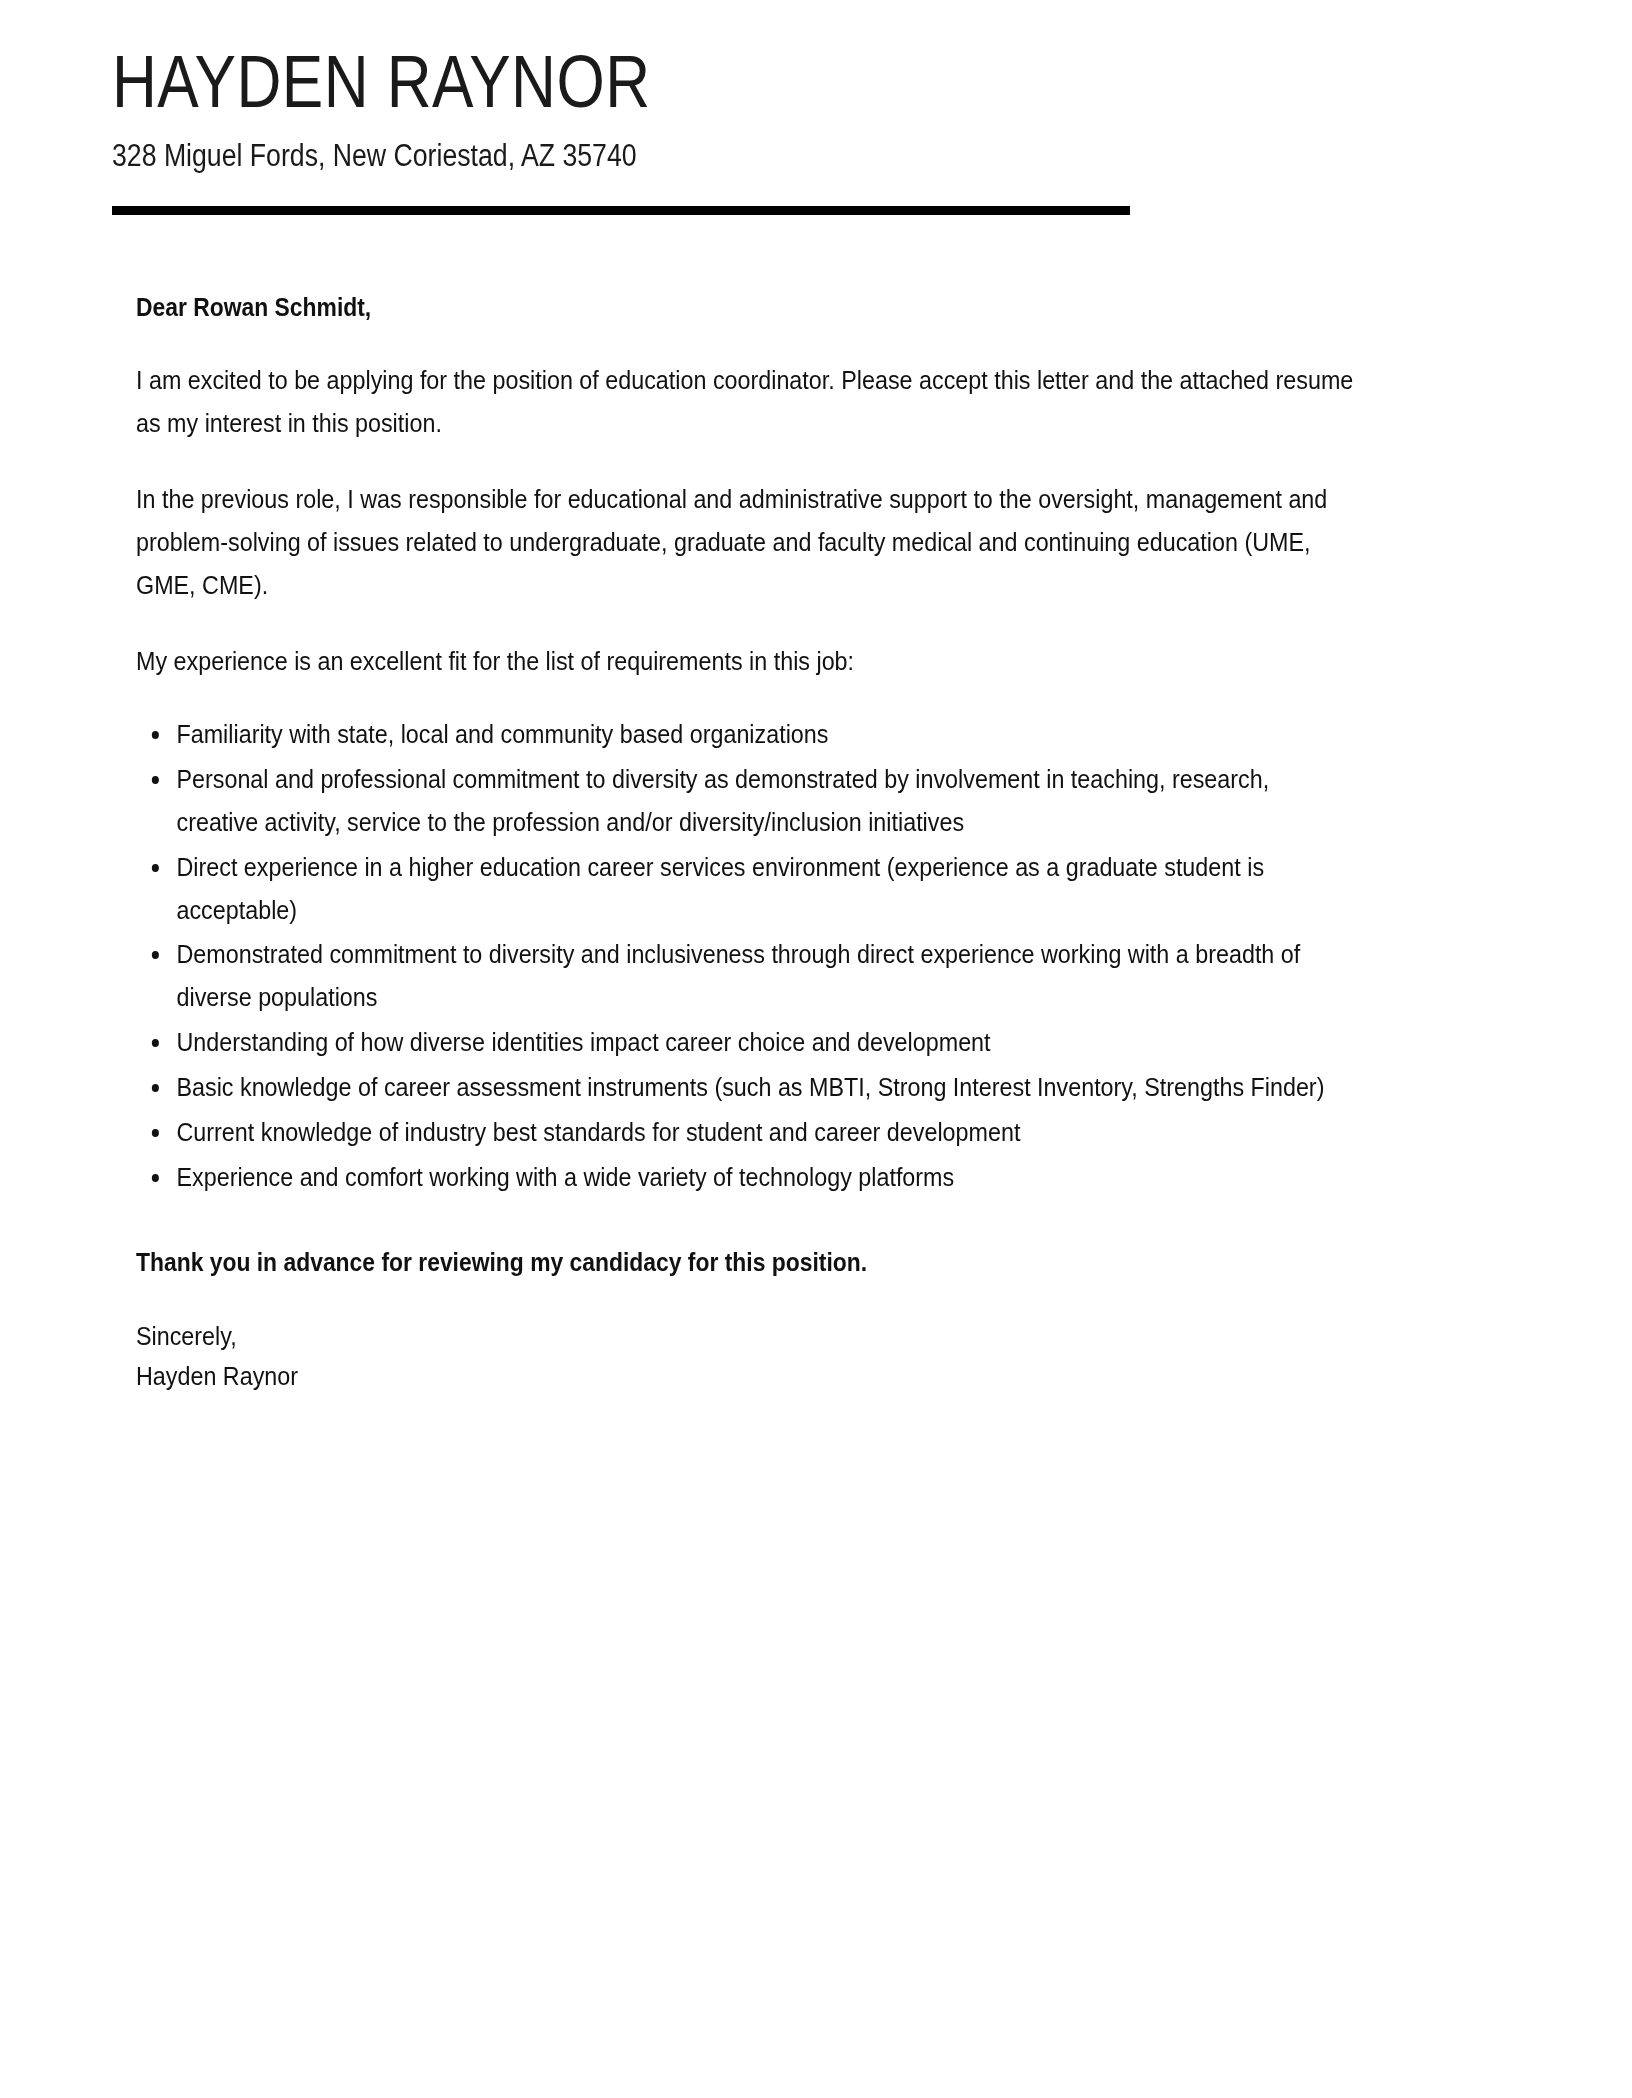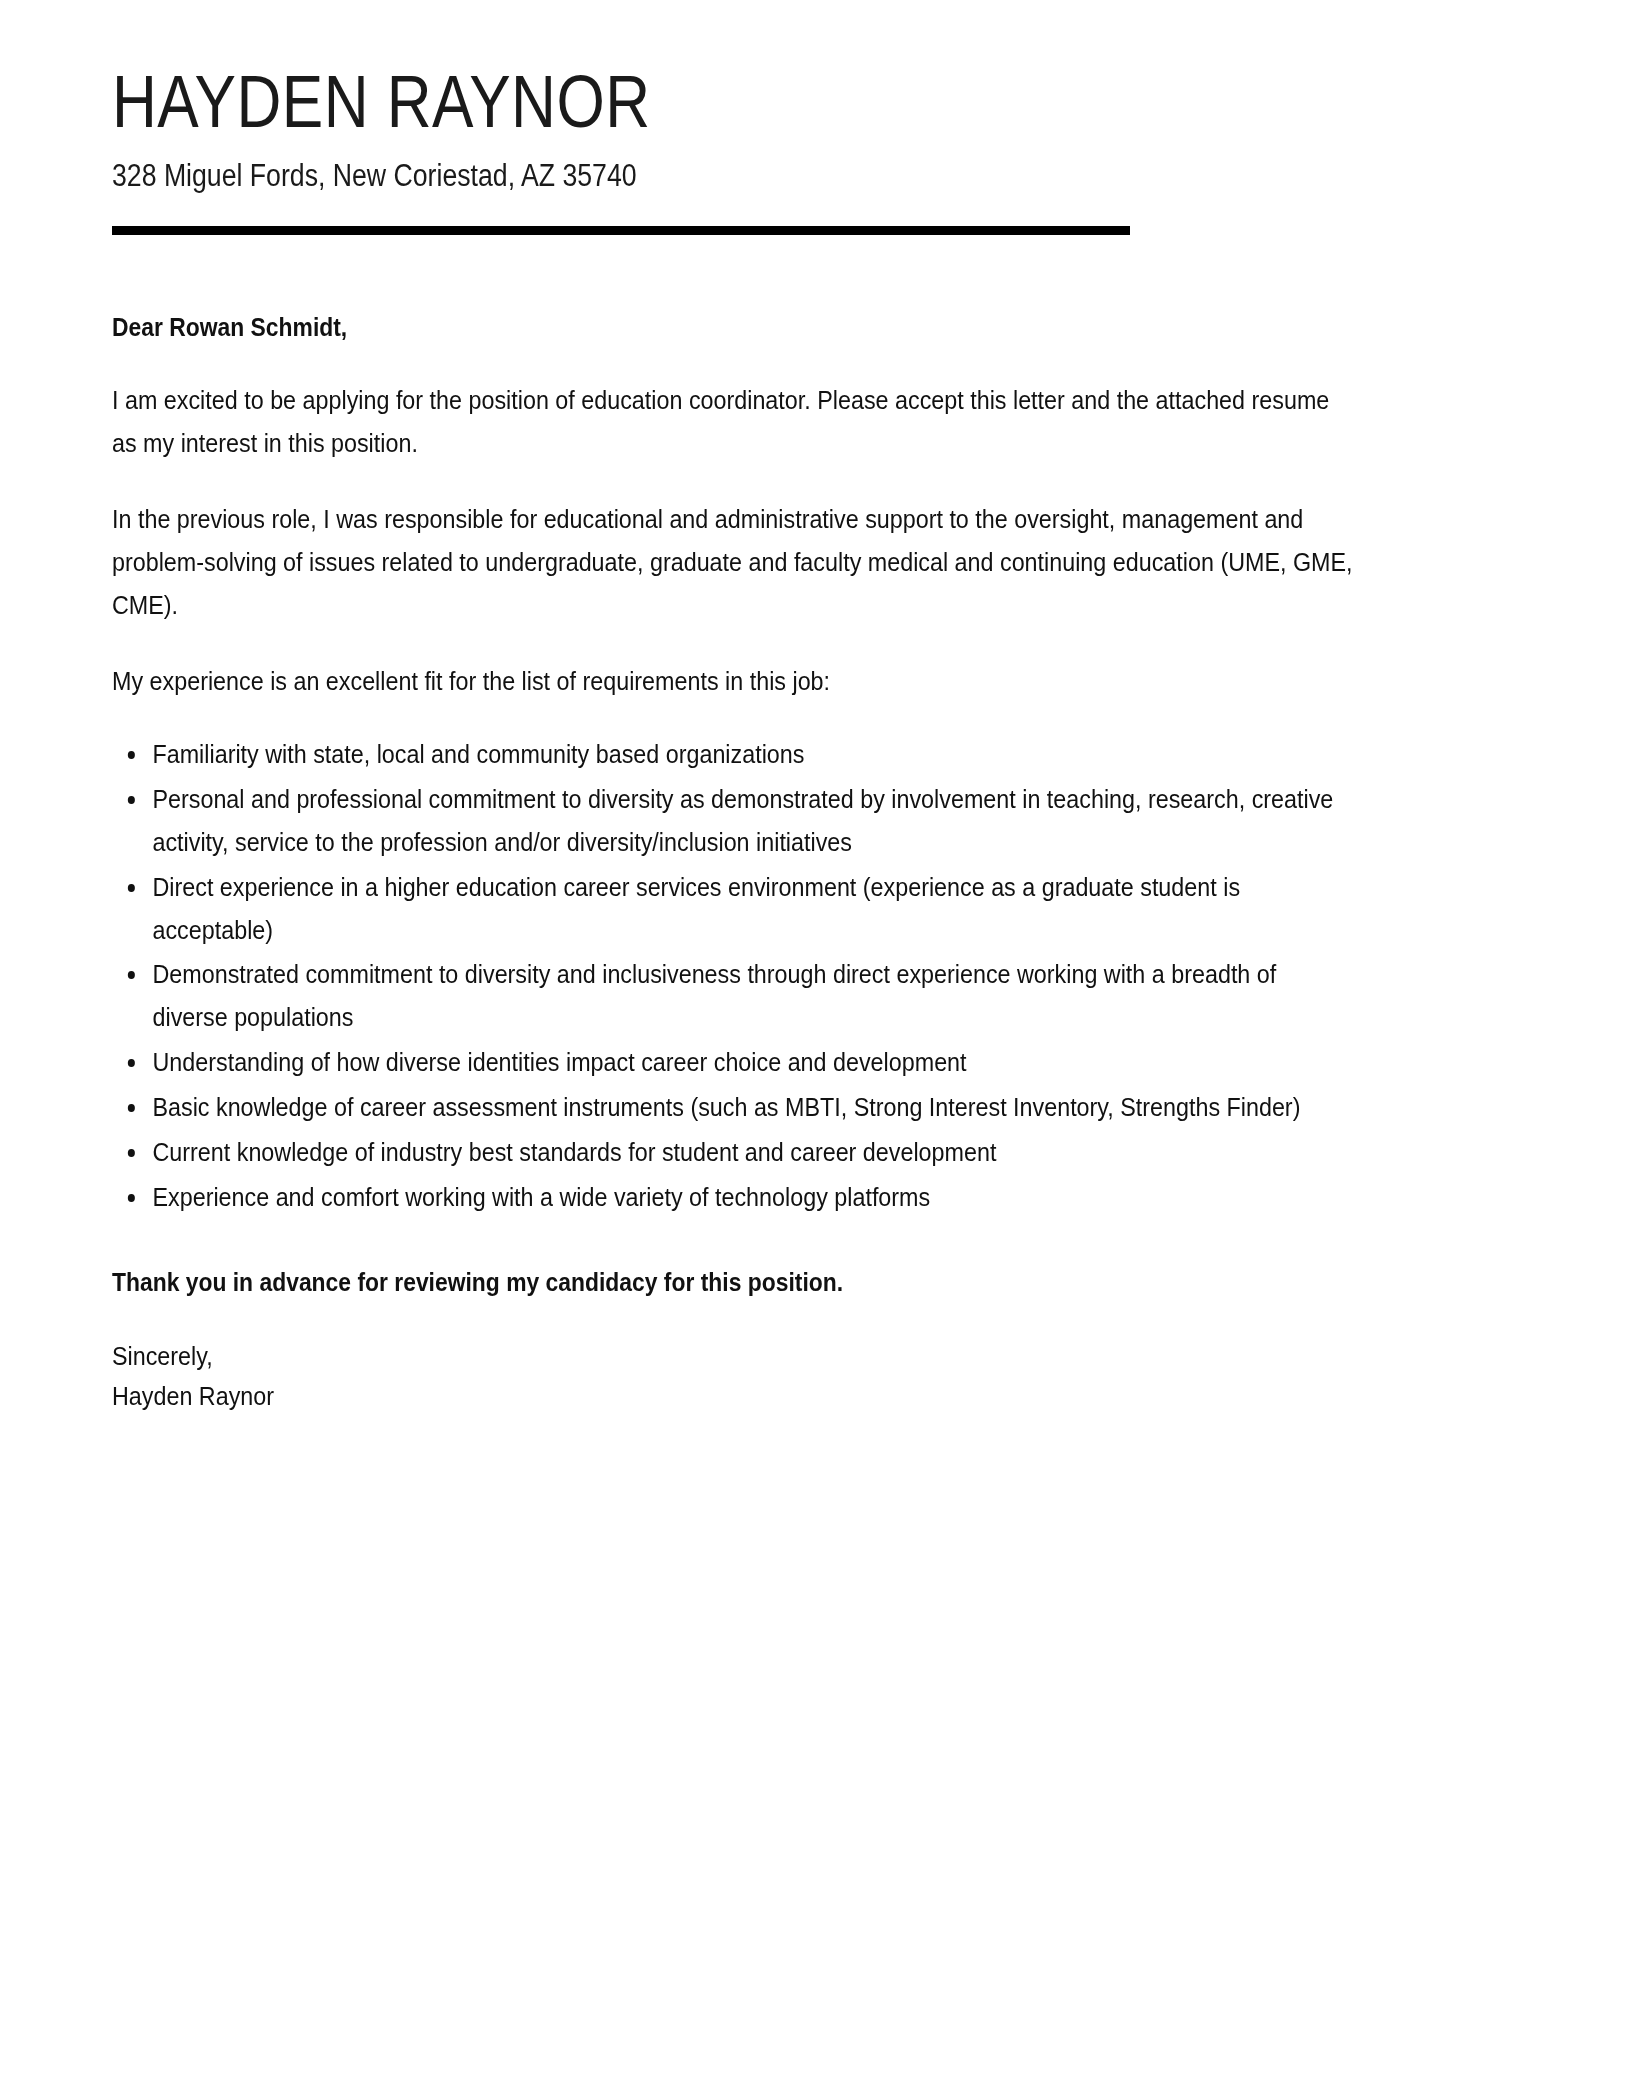--- a/index.html
+++ b/index.html
@@ -17,21 +17,21 @@
     height: 2098px;
     background: #ffffff;
     box-sizing: border-box;
     overflow: hidden;
   }
   .letter {
     position: absolute;
     left: 0;
     top: 0;
     width: 1632px;
-    padding: 56px 110px 0 112px;
+    padding: 36px 110px 0 112px;
     box-sizing: border-box;
   }
 
   
   .header-block {
     padding-top: 8px;
   }
   .applicant-name {
     font-family: "Liberation Sans Narrow", "Liberation Sans", sans-serif;
     font-size: 74px;
@@ -58,20 +58,21 @@
     margin-top: 31px;
     margin-left: 0;
     width: 1018px;
     height: 9px;
     background: #000000;
   }
 
   
   .body-block {
     margin-top: 74px;
+    margin-left: 24px;
   }
   .salutation {
     font-size: 26px;
     line-height: 1.45;
     font-weight: bold;
     transform: scaleX(0.88);
     transform-origin: left center;
     margin: 0 0 33px 0;
     color: #111111;
   }

